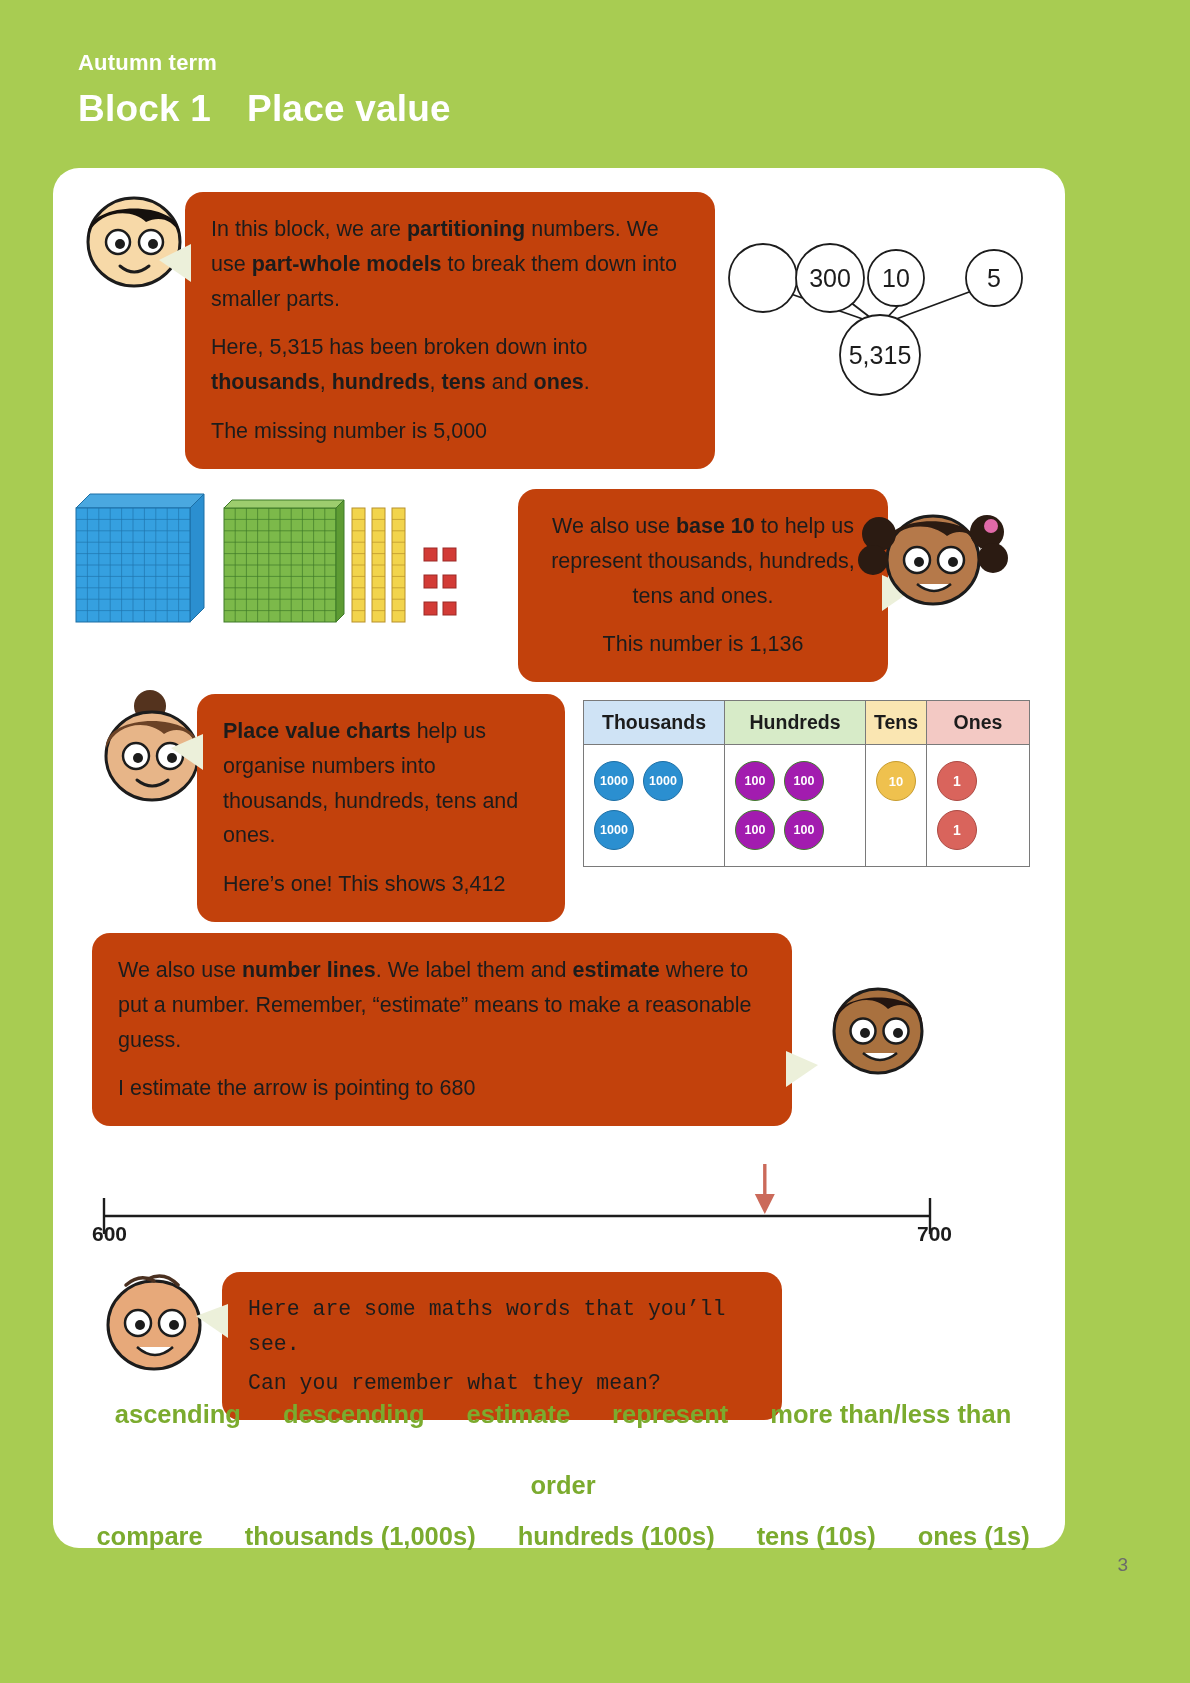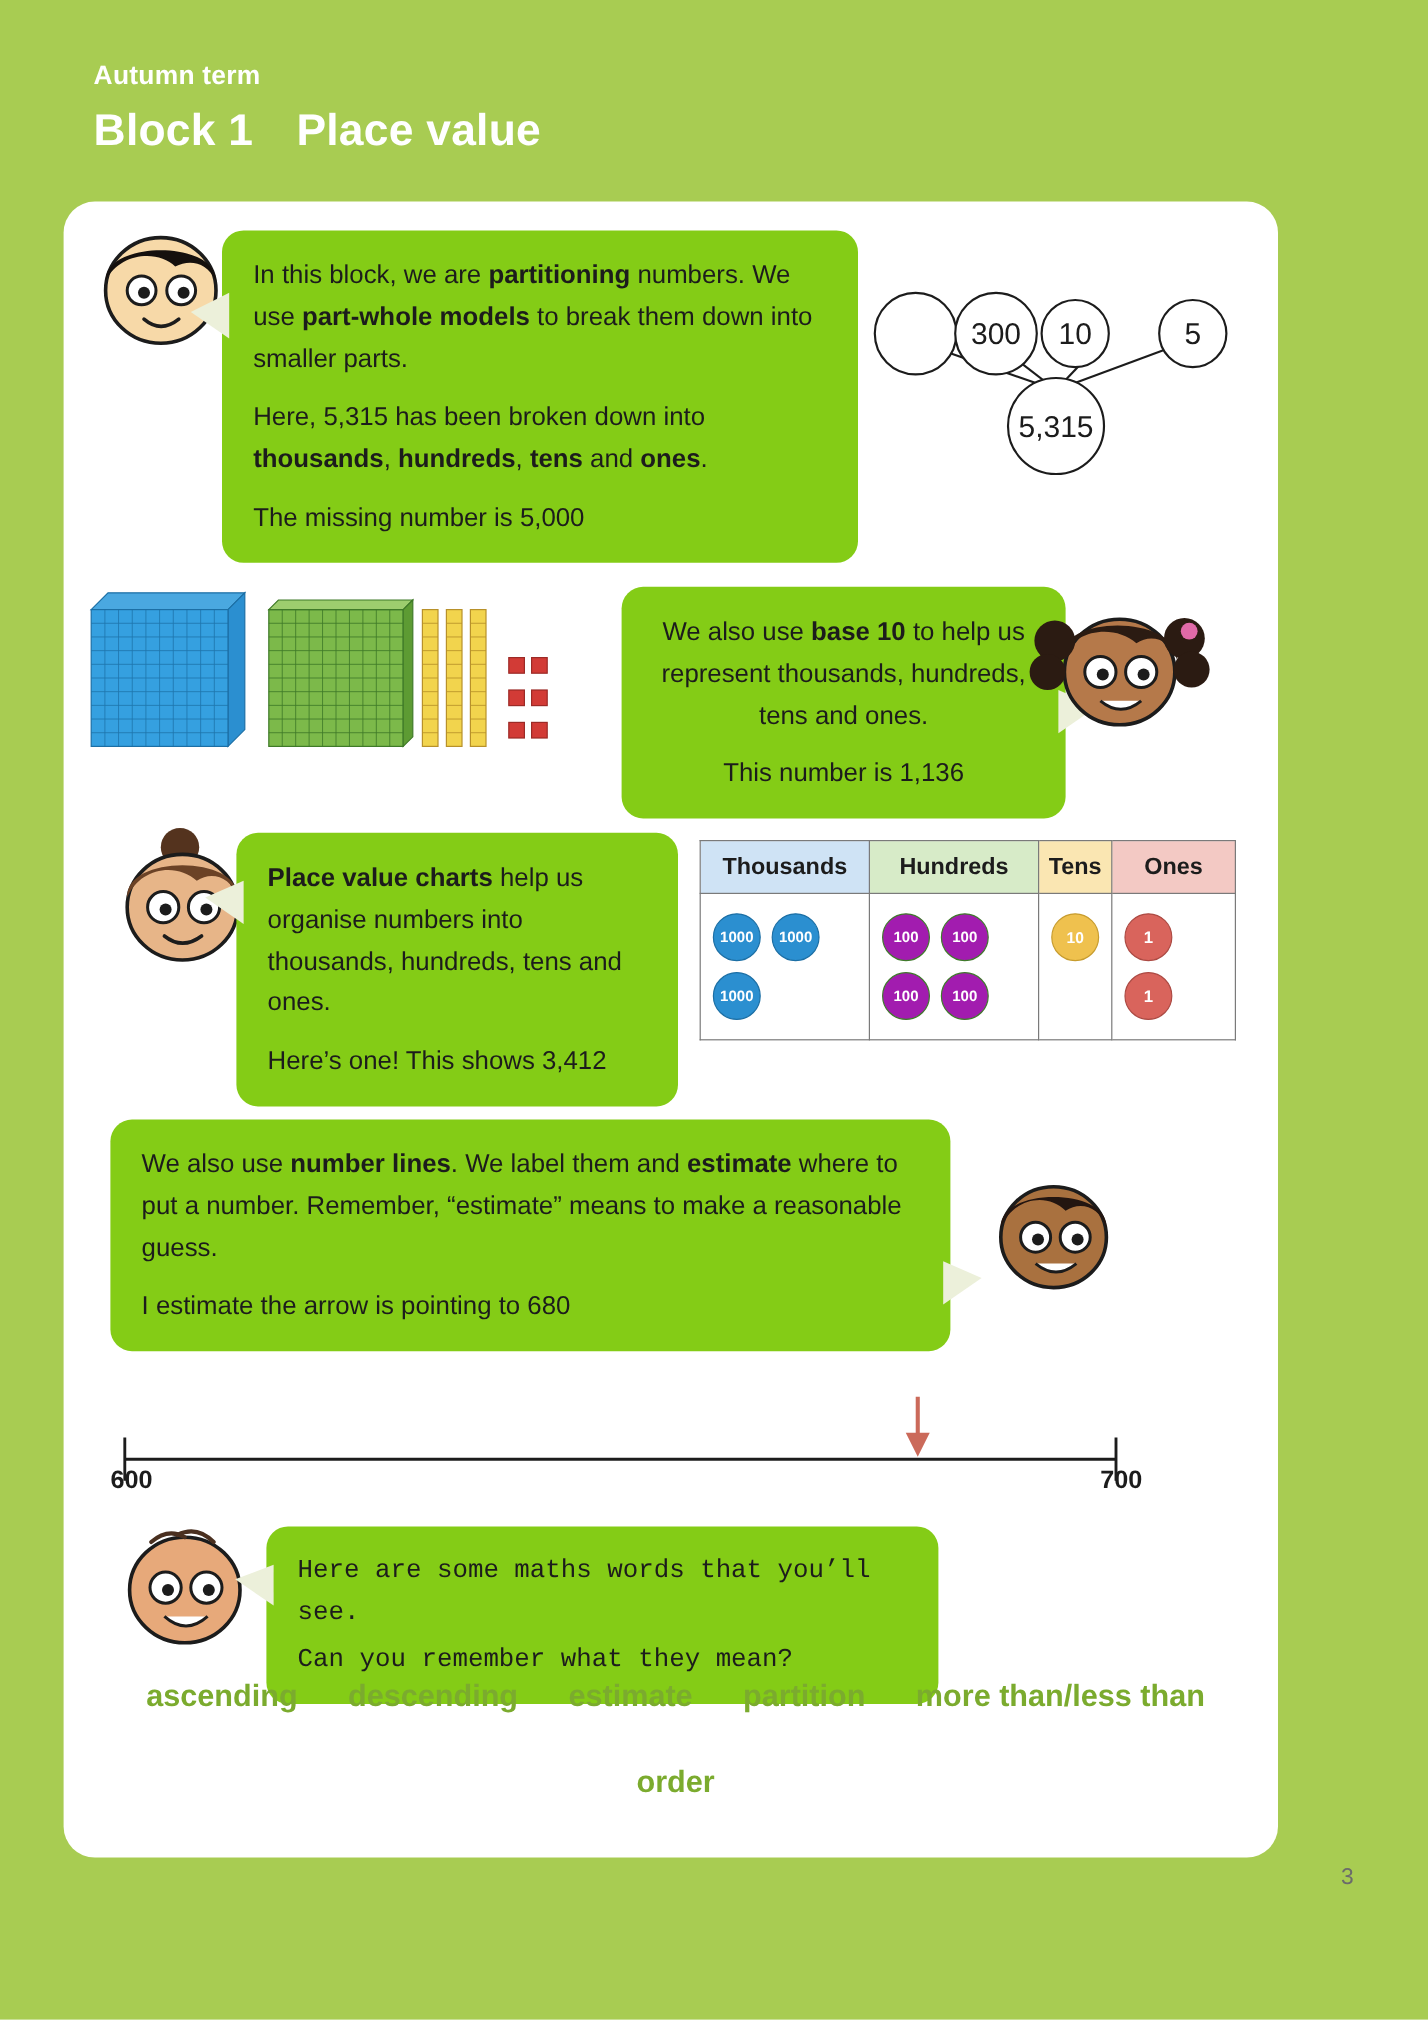--- a/index.html
+++ b/index.html
@@ -48,21 +48,21 @@
     position: absolute;
     right: 62px;
     top: 1554px;
     font-size: 19px;
     color: #6b6b6b;
   }
 
   
   .bubble {
     position: absolute;
-    background: #84cc16;
+    background: #c2410c;
     border-radius: 18px;
     padding: 20px 26px;
     font-size: 21.5px;
     line-height: 1.62;
     color: #1c1c1c;
   }
   .bubble p { margin: 0 0 14px 0; }
   .bubble p:last-child { margin-bottom: 0; }
   .bubble b { font-weight: bold; }
 
@@ -473,19 +473,26 @@
   <div class="tail"></div>
   <p style="margin-bottom:4px;">Here are some maths words that you’ll see.</p>
   <p>Can you remember what they mean?</p>
 </div>
 
 <div class="vocab">
   <div class="vocab-row" id="vocab-row-1">
       <span>ascending</span>
       <span>descending</span>
       <span>estimate</span>
-      <span>partition</span>
+      <span>represent</span>
       <span>more than/less than</span>
       <span>order</span>
     </div>
+  <div class="vocab-row" id="vocab-row-2">
+      <span>compare</span>
+      <span>thousands (1,000s)</span>
+      <span>hundreds (100s)</span>
+      <span>tens (10s)</span>
+      <span>ones (1s)</span>
+    </div>
 </div>
 
 <div class="page-number">3</div>
 
 </body></html>

